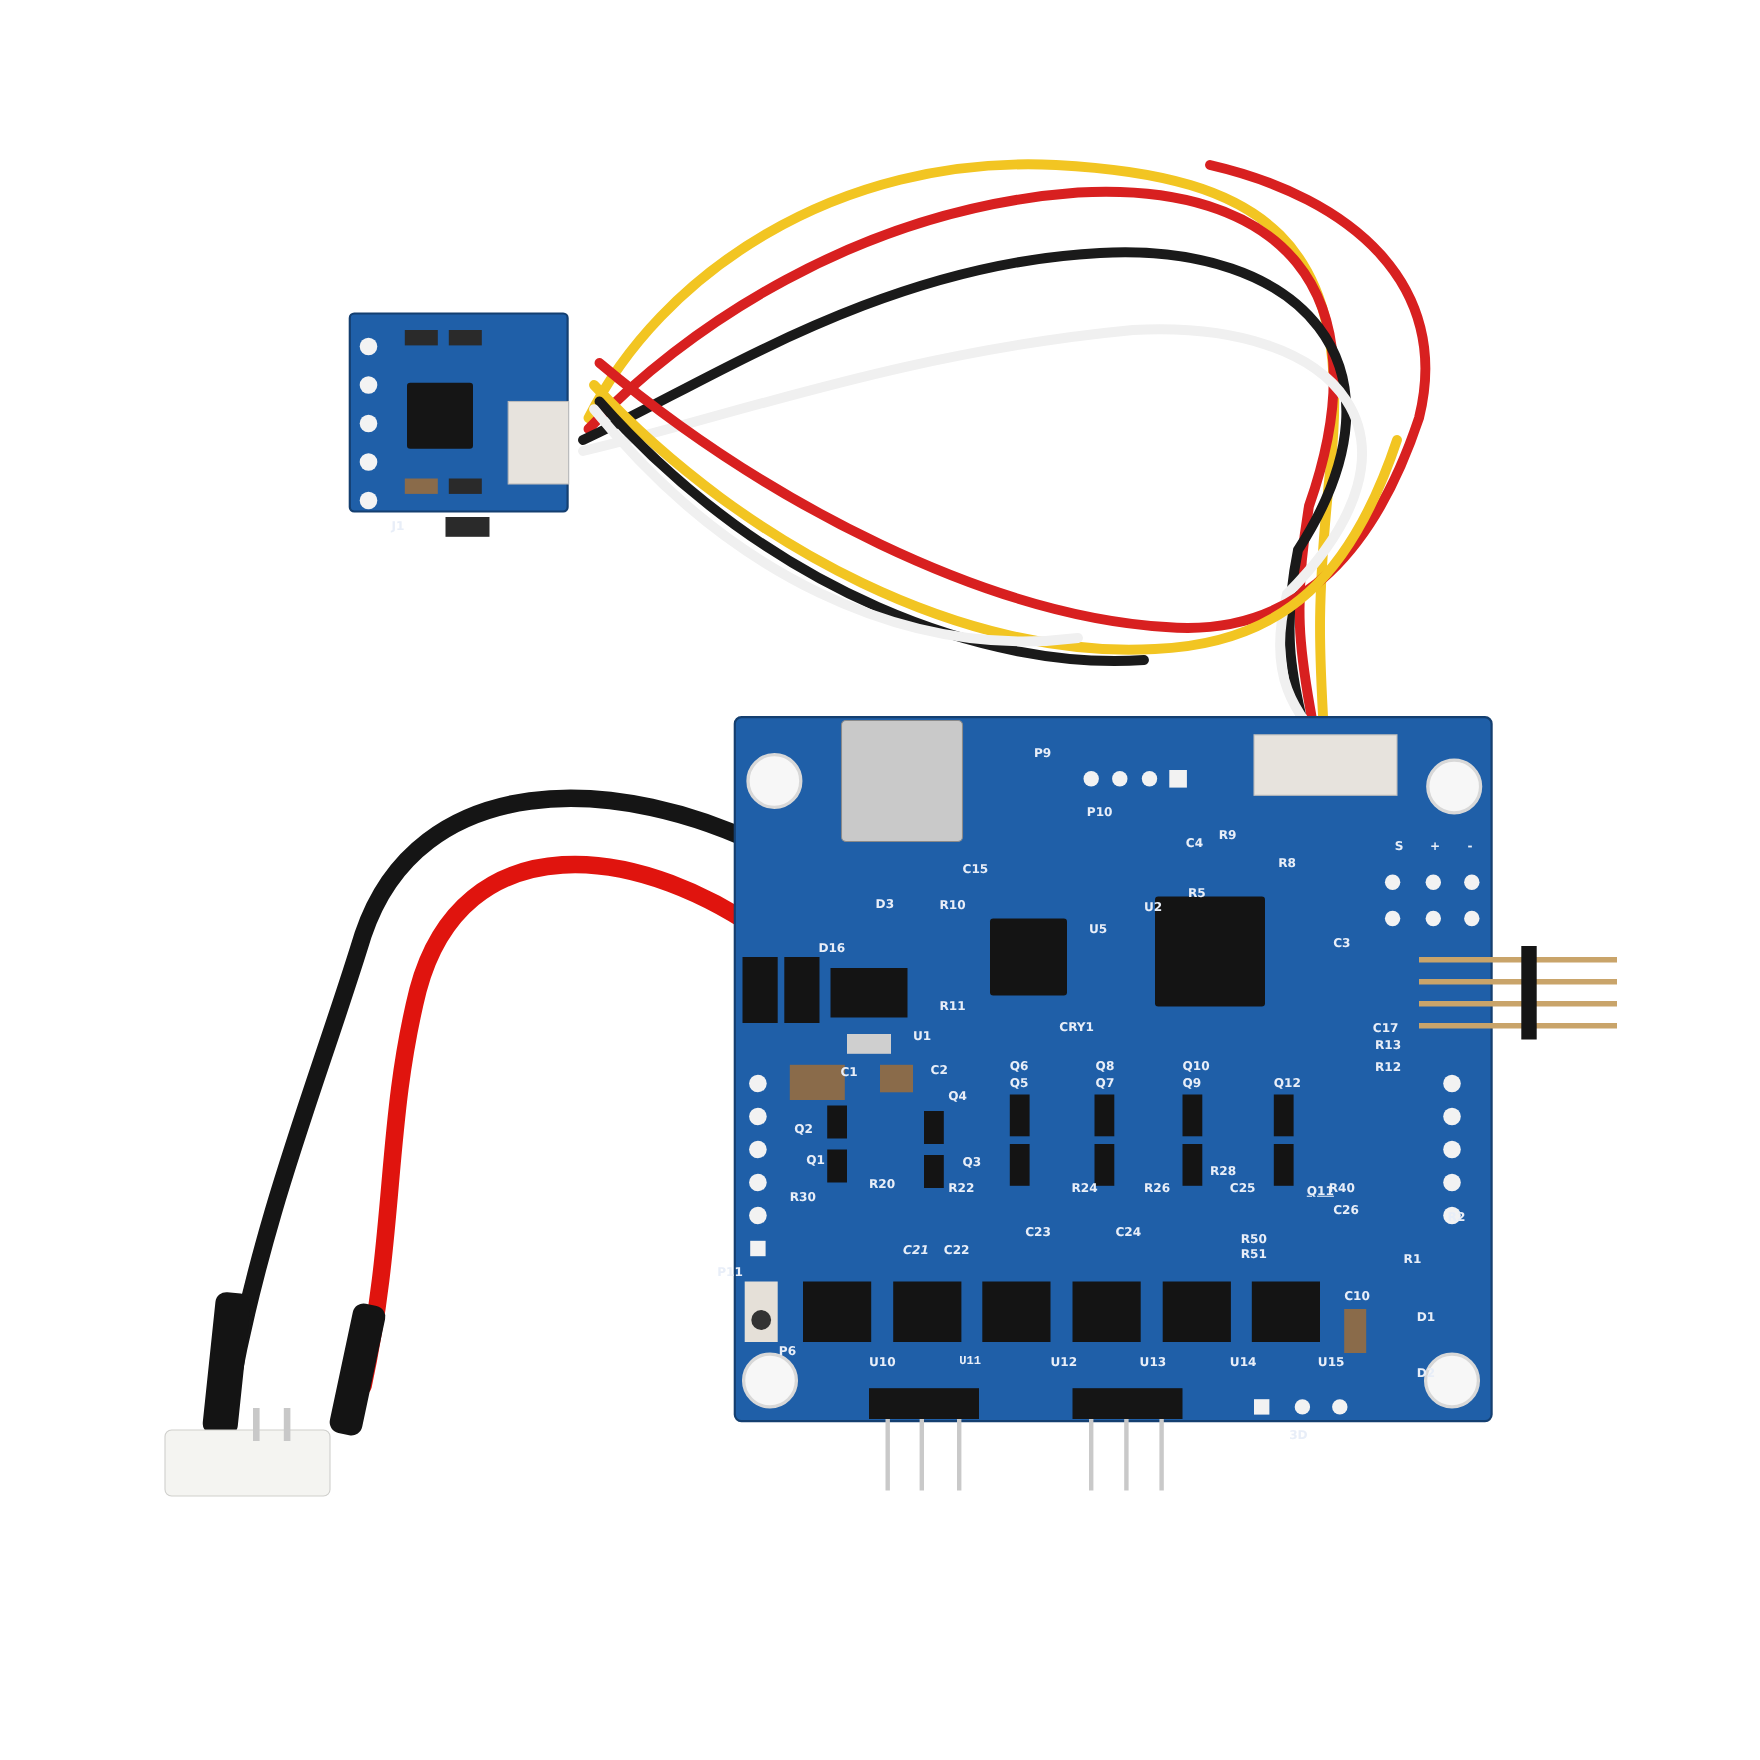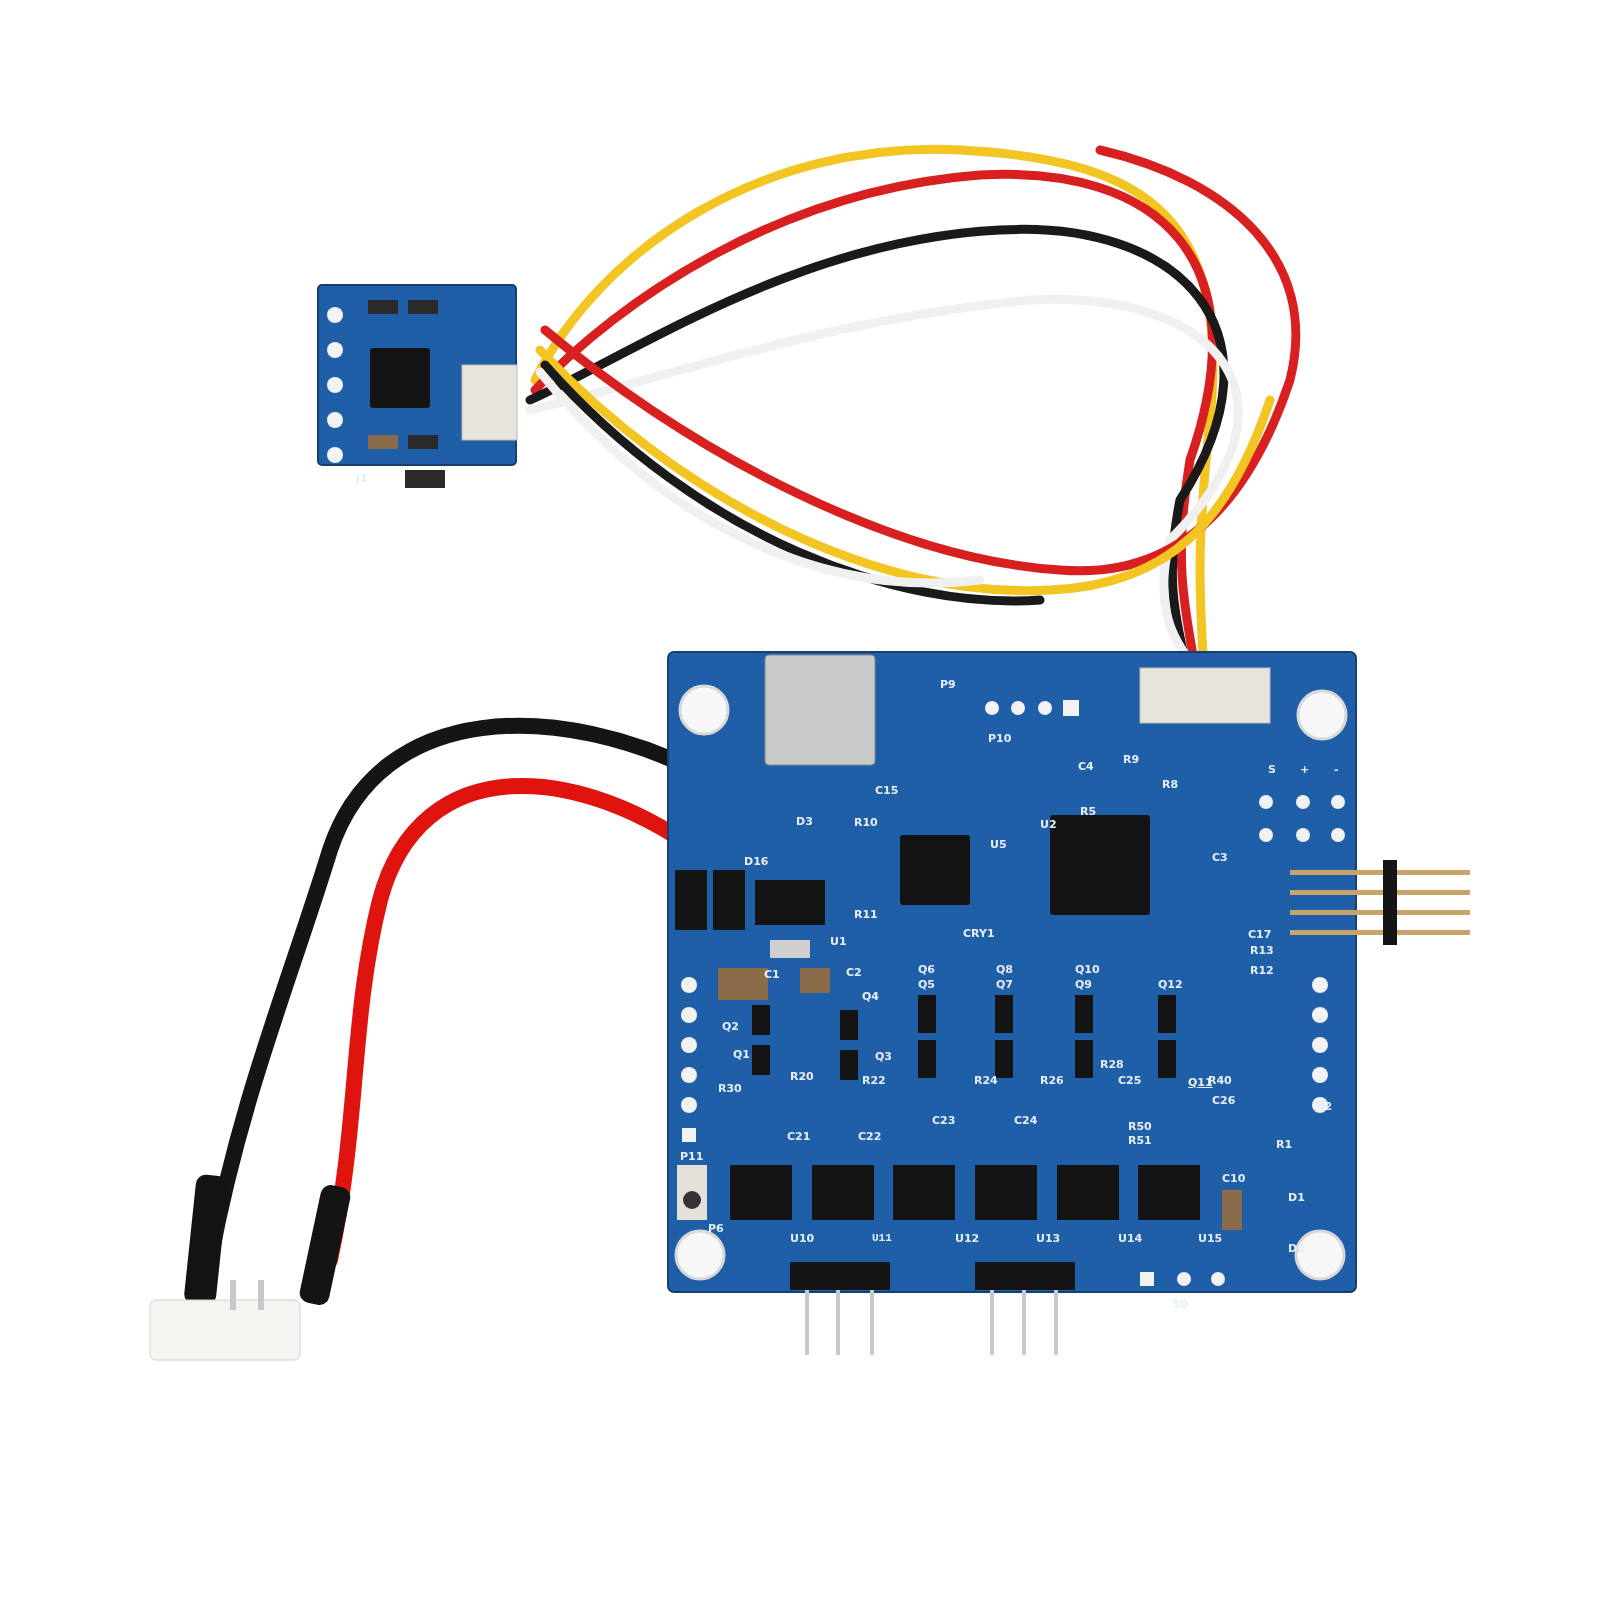--- a/index.html
+++ b/index.html
@@ -164,21 +164,21 @@
 </svg>
 
 
 <span class="lbl" style="left:356px;top:472px;">J1</span>
 
 <span class="lbl" style="left:940px;top:678px;">P9</span>
 <span class="lbl" style="left:988px;top:732px;">P10</span>
 <span class="lbl" style="left:1078px;top:760px;">C4</span>
 <span class="lbl" style="left:875px;top:784px;">C15</span>
 <span class="lbl" style="left:1212px;top:851px;">C3</span>
-<span class="lbl" style="left:1108px;top:753px;margin-left:15px;">R9</span>
+<span class="lbl" style="left:1108px;top:753px;">R9</span>
 <span class="lbl" style="left:1162px;top:778px;">R8</span>
 <span class="lbl" style="left:1080px;top:805px;">R5</span>
 <span class="lbl" style="left:854px;top:816px;">R10</span>
 <span class="lbl" style="left:854px;top:908px;">R11</span>
 <span class="lbl" style="left:796px;top:815px;">D3</span>
 <span class="lbl" style="left:744px;top:855px;">D16</span>
 <span class="lbl" style="left:990px;top:838px;">U5</span>
 <span class="lbl" style="left:1040px;top:818px;">U2</span>
 <span class="lbl" style="left:830px;top:935px;">U1</span>
 <span class="lbl" style="left:963px;top:927px;">CRY1</span>
@@ -208,35 +208,35 @@
 <span class="lbl" style="left:790px;top:1070px;">R20</span>
 <span class="lbl" style="left:862px;top:1074px;">R22</span>
 <span class="lbl" style="left:958px;top:1074px;margin-left:16px;">R24</span>
 <span class="lbl" style="left:1040px;top:1074px;">R26</span>
 <span class="lbl" style="left:1100px;top:1058px;">R28</span>
 <span class="lbl" style="left:718px;top:1082px;">R30</span>
 <span class="lbl" style="left:1208px;top:1074px;">R40</span>
 <span class="lbl" style="left:1128px;top:1120px;">R50</span>
 <span class="lbl" style="left:1128px;top:1134px;">R51</span>
 
-<span class="lbl" style="left:787px;top:1130px;">C21</span>
+<span class="lbl" style="left:821px;top:1130px;font-style:italic;">C21</span>
 <span class="lbl" style="left:858px;top:1130px;">C22</span>
 <span class="lbl" style="left:932px;top:1114px;">C23</span>
 <span class="lbl" style="left:1014px;top:1114px;">C24</span>
 <span class="lbl" style="left:1118px;top:1074px;">C25</span>
 <span class="lbl" style="left:1212px;top:1094px;">C26</span>
 
 <span class="lbl" style="left:790px;top:1232px;">U10</span>
 <span class="lbl" style="left:872px;top:1232px;font-family:Liberation Mono, monospace;">U11</span>
 <span class="lbl" style="left:955px;top:1232px;">U12</span>
 <span class="lbl" style="left:1036px;top:1232px;">U13</span>
 <span class="lbl" style="left:1118px;top:1232px;">U14</span>
 <span class="lbl" style="left:1198px;top:1232px;">U15</span>
 
-<span class="lbl" style="left:680px;top:1150px;">P11</span>
+<span class="lbl" style="left:652px;top:1150px;">P11</span>
 <span class="lbl" style="left:708px;top:1222px;">P6</span>
 <span class="lbl" style="left:1222px;top:1172px;">C10</span>
 <span class="lbl" style="left:1288px;top:1177px;margin-top:14px;">D1</span>
 <span class="lbl" style="left:1288px;top:1242px;">D2</span>
 <span class="lbl" style="left:1276px;top:1138px;">R1</span>
 <span class="lbl" style="left:1316px;top:1100px;">R2</span>
 <span class="lbl" style="left:1172px;top:1298px;">3D</span>
 </div>
 
 </body></html>

